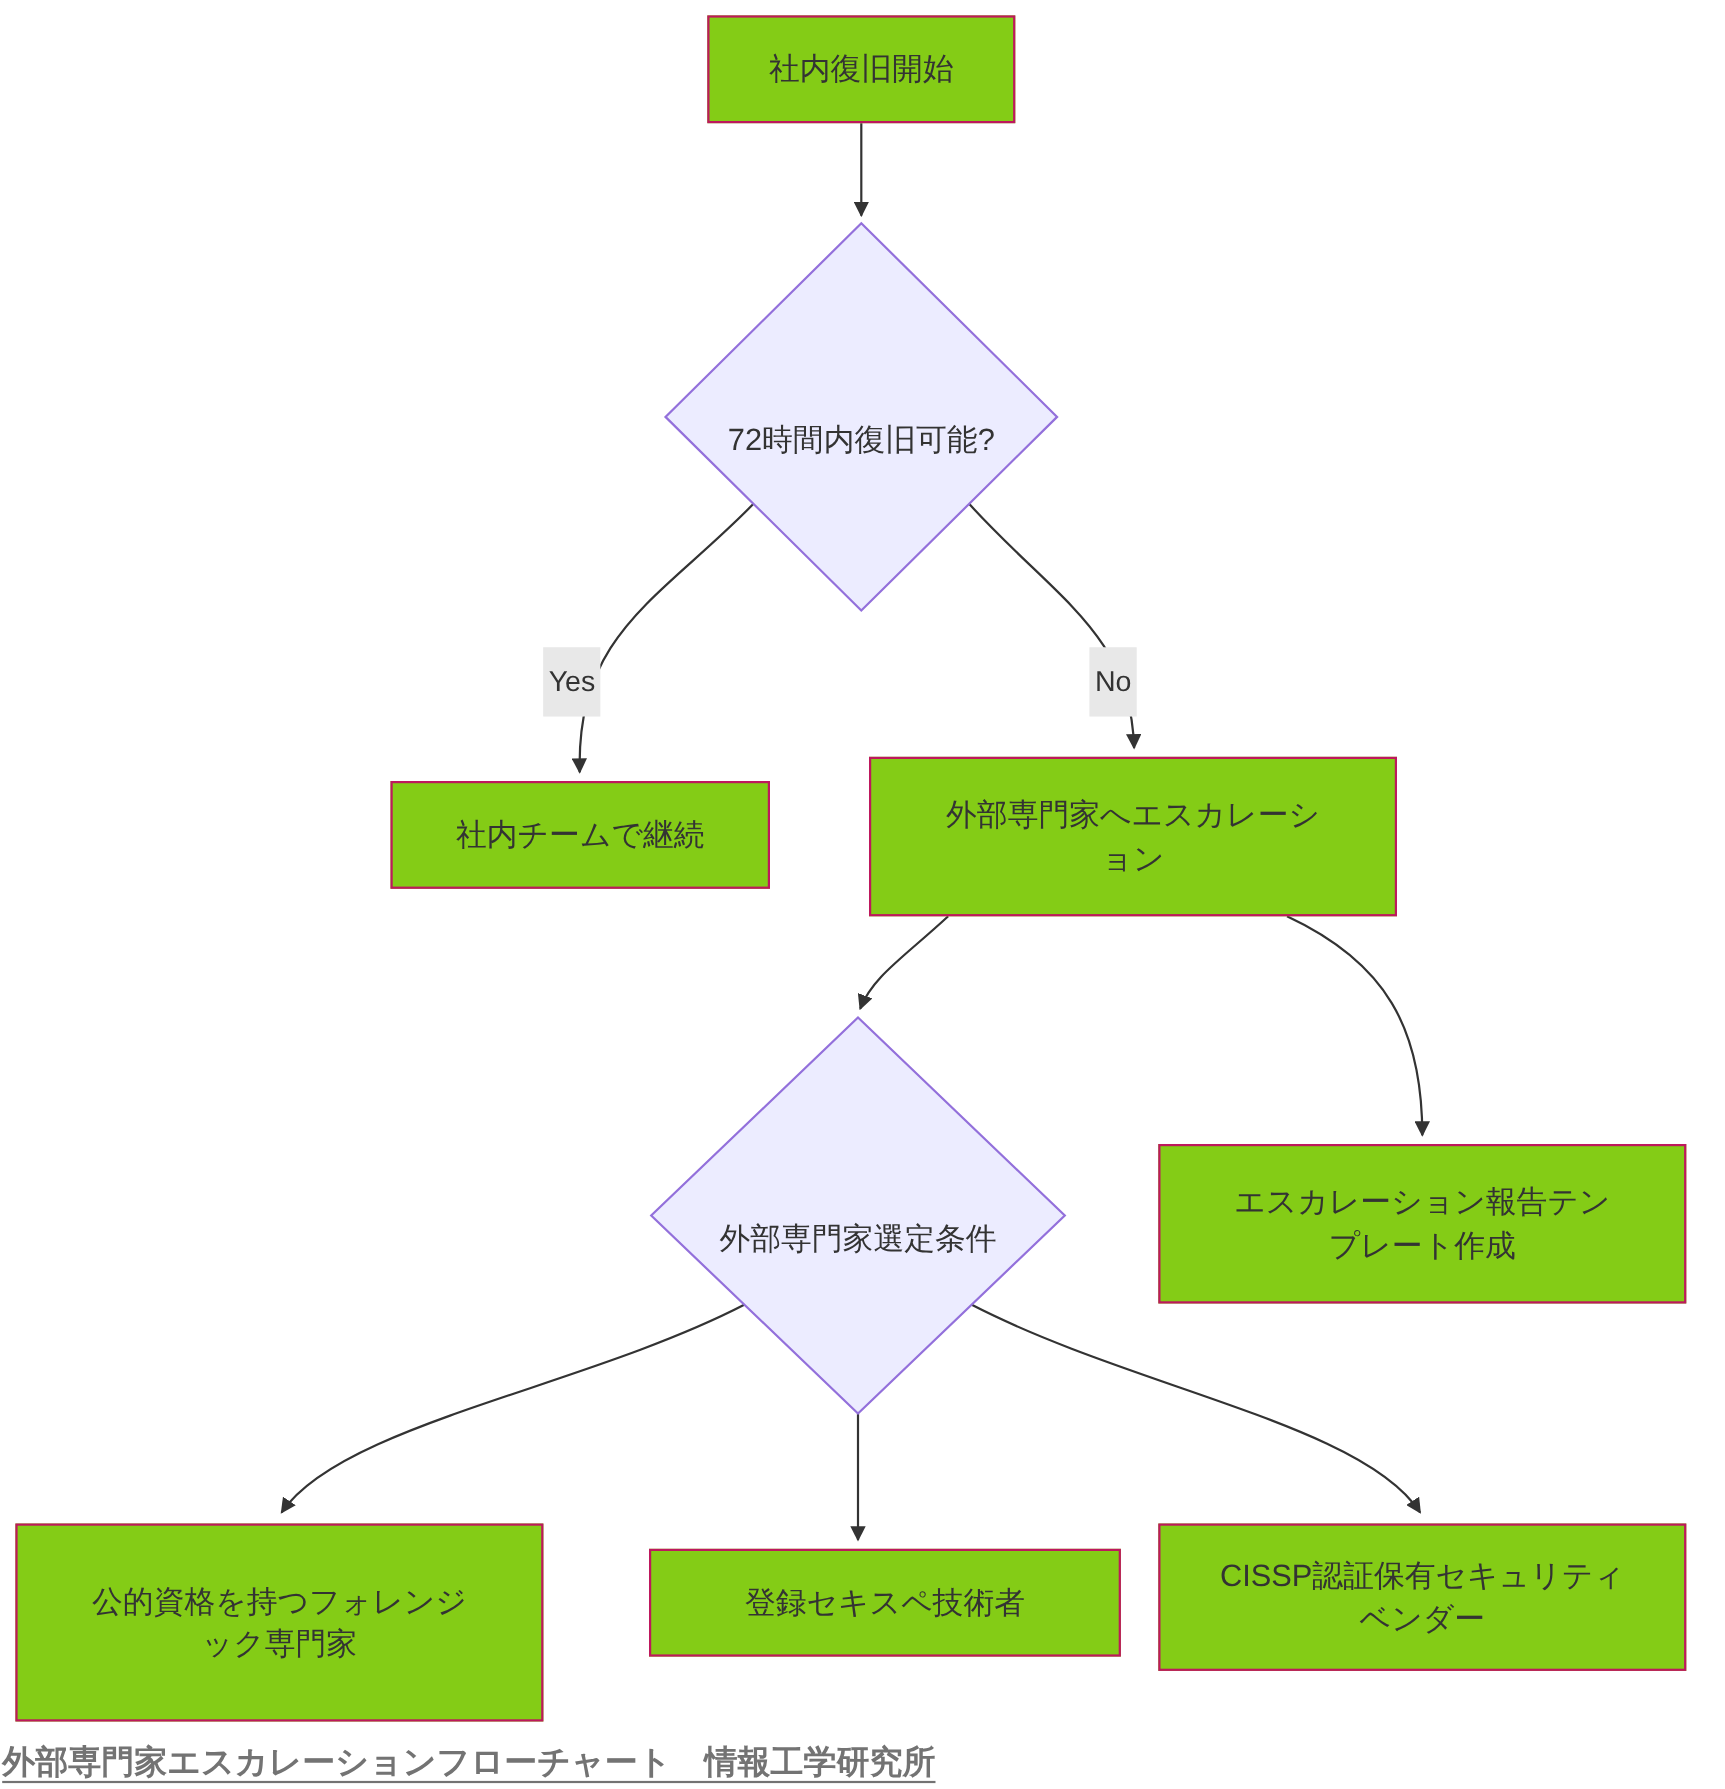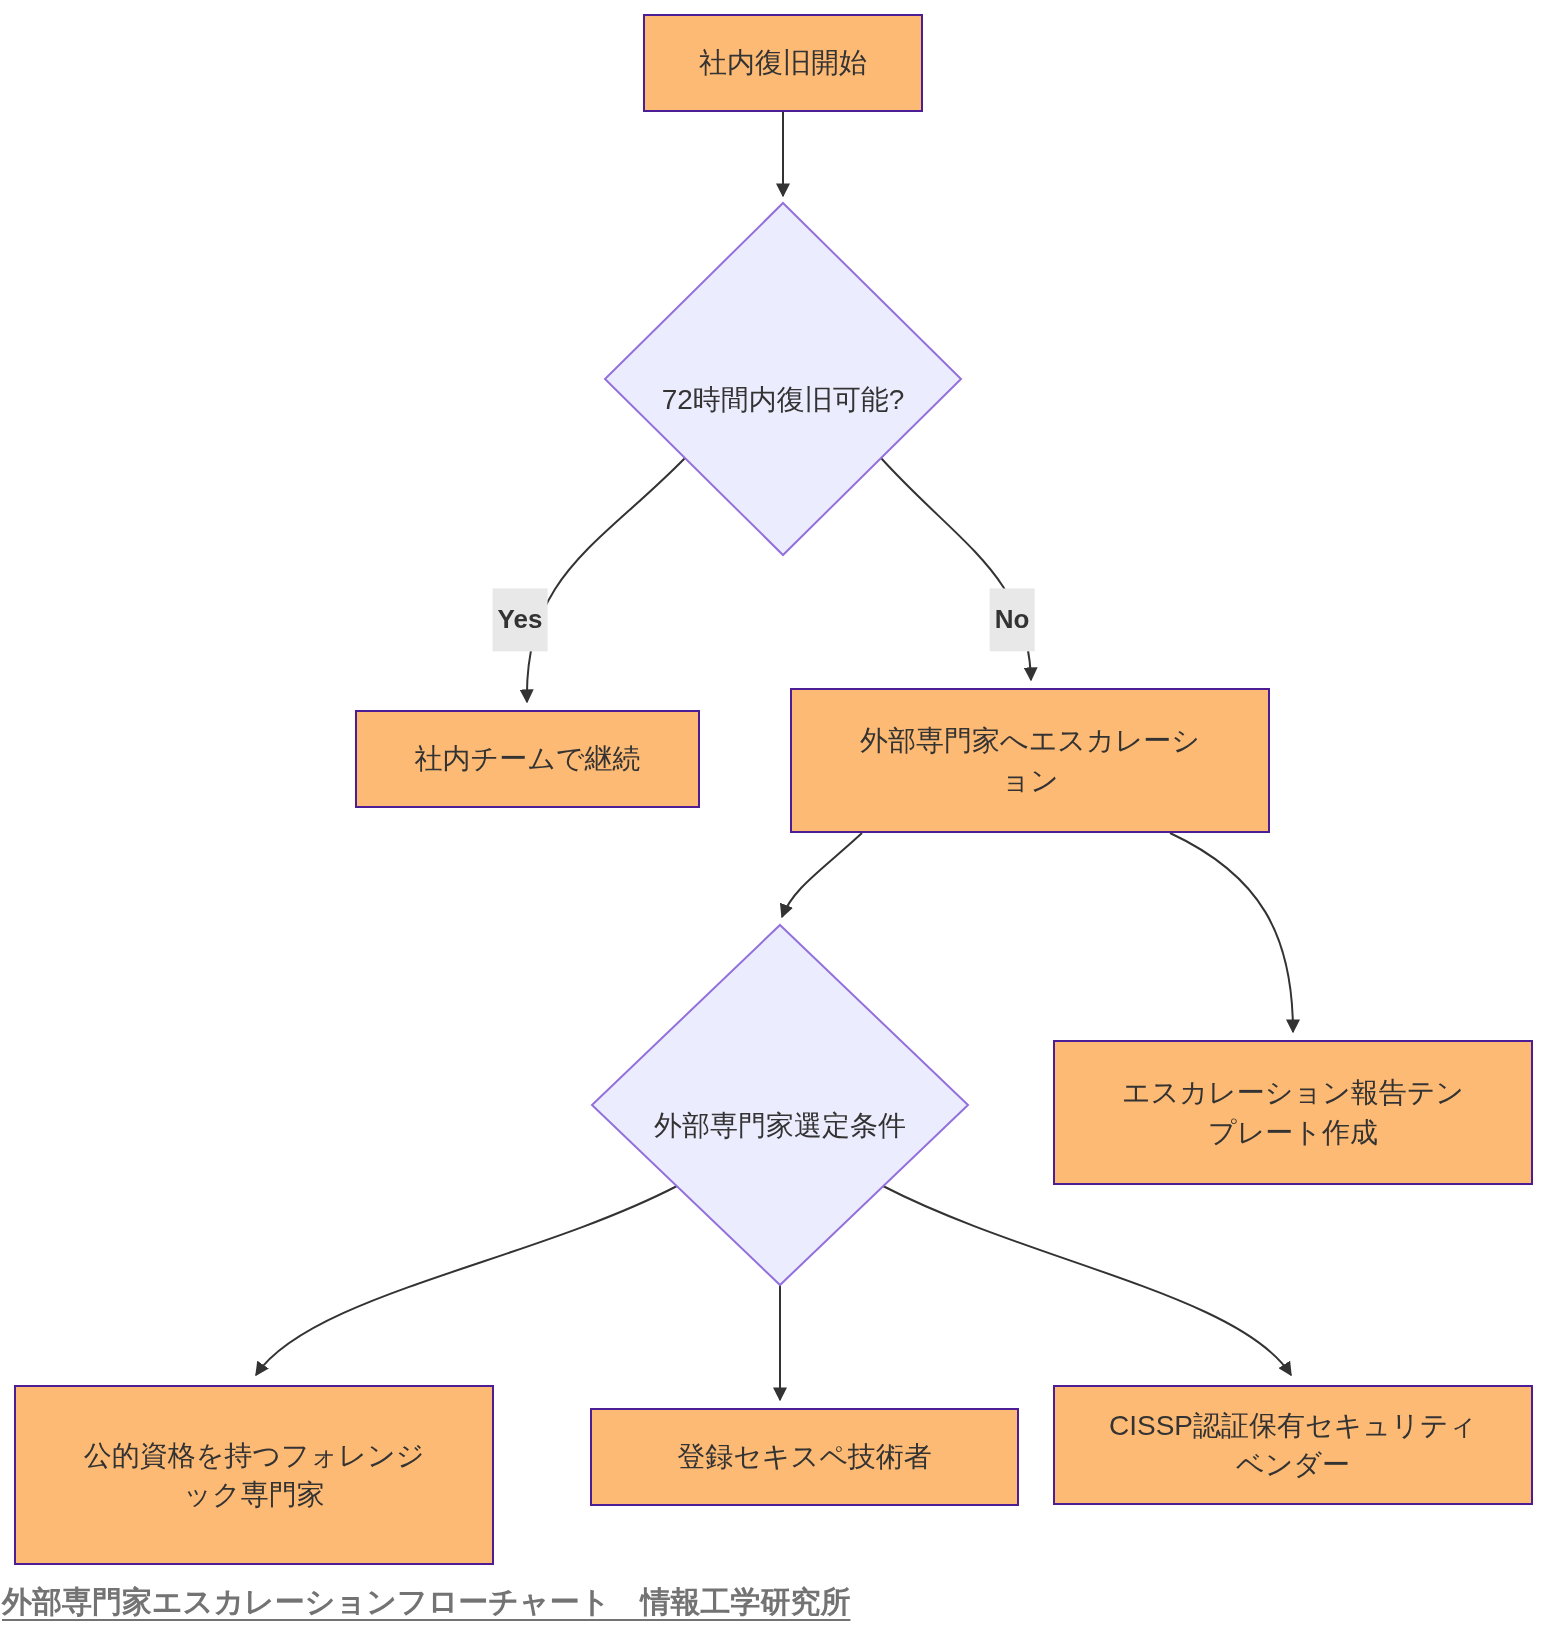--- a/index.html
+++ b/index.html
@@ -13,22 +13,22 @@
     overflow: hidden;
   }
   .edges-layer {
     position: absolute;
     left: 0; top: 0;
     width: 1568px; height: 1626px;
   }
   .node {
     position: absolute;
     box-sizing: border-box;
-    background: #fdba74;
-    border: 2px solid #4c1d95;
+    background: #84cc16;
+    border: 2px solid #be185d;
     color: #333333;
     display: flex;
     align-items: center;
     justify-content: center;
     text-align: center;
     font-size: 28px;
     line-height: 1.4;
     white-space: pre-line;
   }
   .diamond-label {
@@ -40,21 +40,20 @@
     margin-top: 21px;
   }
   .edge-label {
     position: absolute;
     transform: translate(-50%, -50%);
     background: #E8E8E8;
     color: #333333;
     font-size: 26px;
     padding: 16px 5px;
     line-height: 1.2;
-    font-weight: bold;
   }
   .caption {
     position: absolute;
     left: 2px;
     top: 1572px;
     font-size: 30px;
     font-weight: 700;
     color: #737373;
     text-decoration: underline;
     text-decoration-thickness: 2px;
@@ -108,18 +107,18 @@
   <div class="diamond-label" style="left:780px; top:1105px;">外部専門家選定条件</div>
 
   <div class="node" style="left:1053px; top:1040px; width:480px; height:145px;">エスカレーション報告テン
 プレート作成</div>
 
   <div class="node" style="left:14px; top:1385px; width:480px; height:180px;">公的資格を持つフォレンジ
 ック専門家</div>
 
   <div class="node" style="left:590px; top:1408px; width:429px; height:98px;">登録セキスペ技術者</div>
 
-  <div class="node" style="left:1053px; top:1385px; width:480px; height:120px;">CISSP認証保有セキュリティ
+  <div class="node" style="left:1053px; top:1385px; width:480px; height:134px;">CISSP認証保有セキュリティ
 ベンダー</div>
 
   <div class="caption">外部専門家エスカレーションフローチャート　情報工学研究所</div>
 
 </div>
 
 </body></html>

